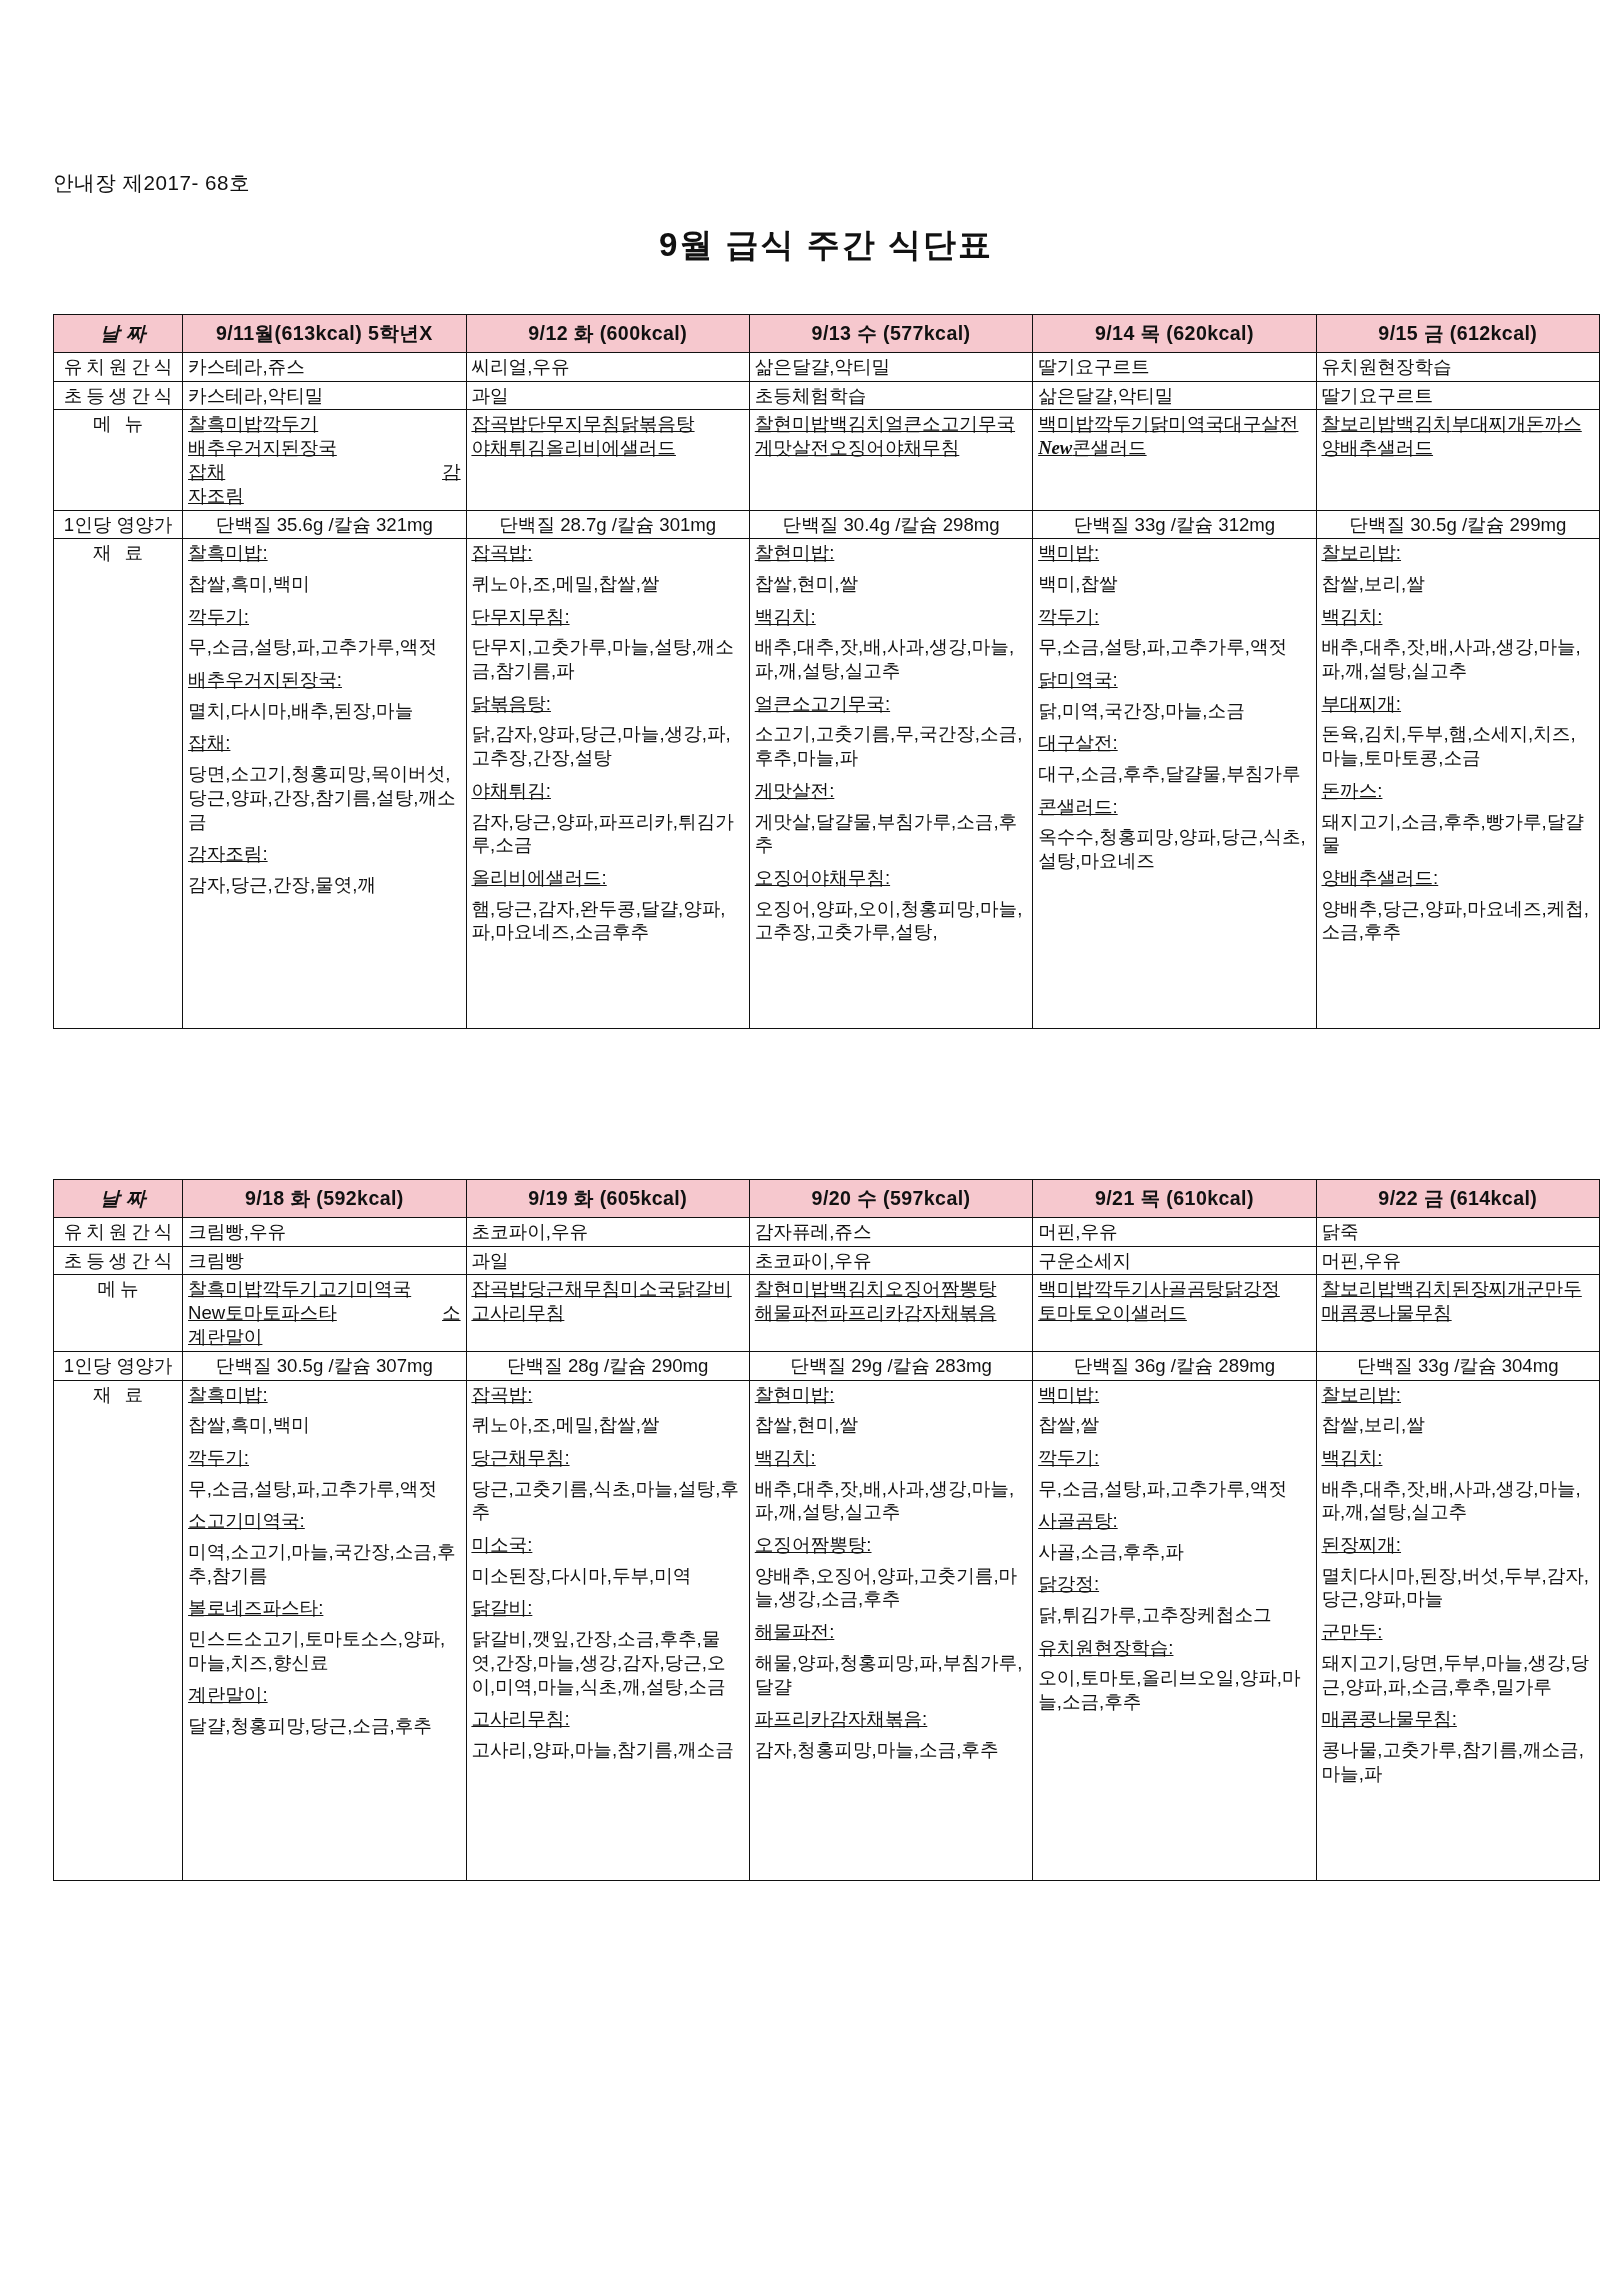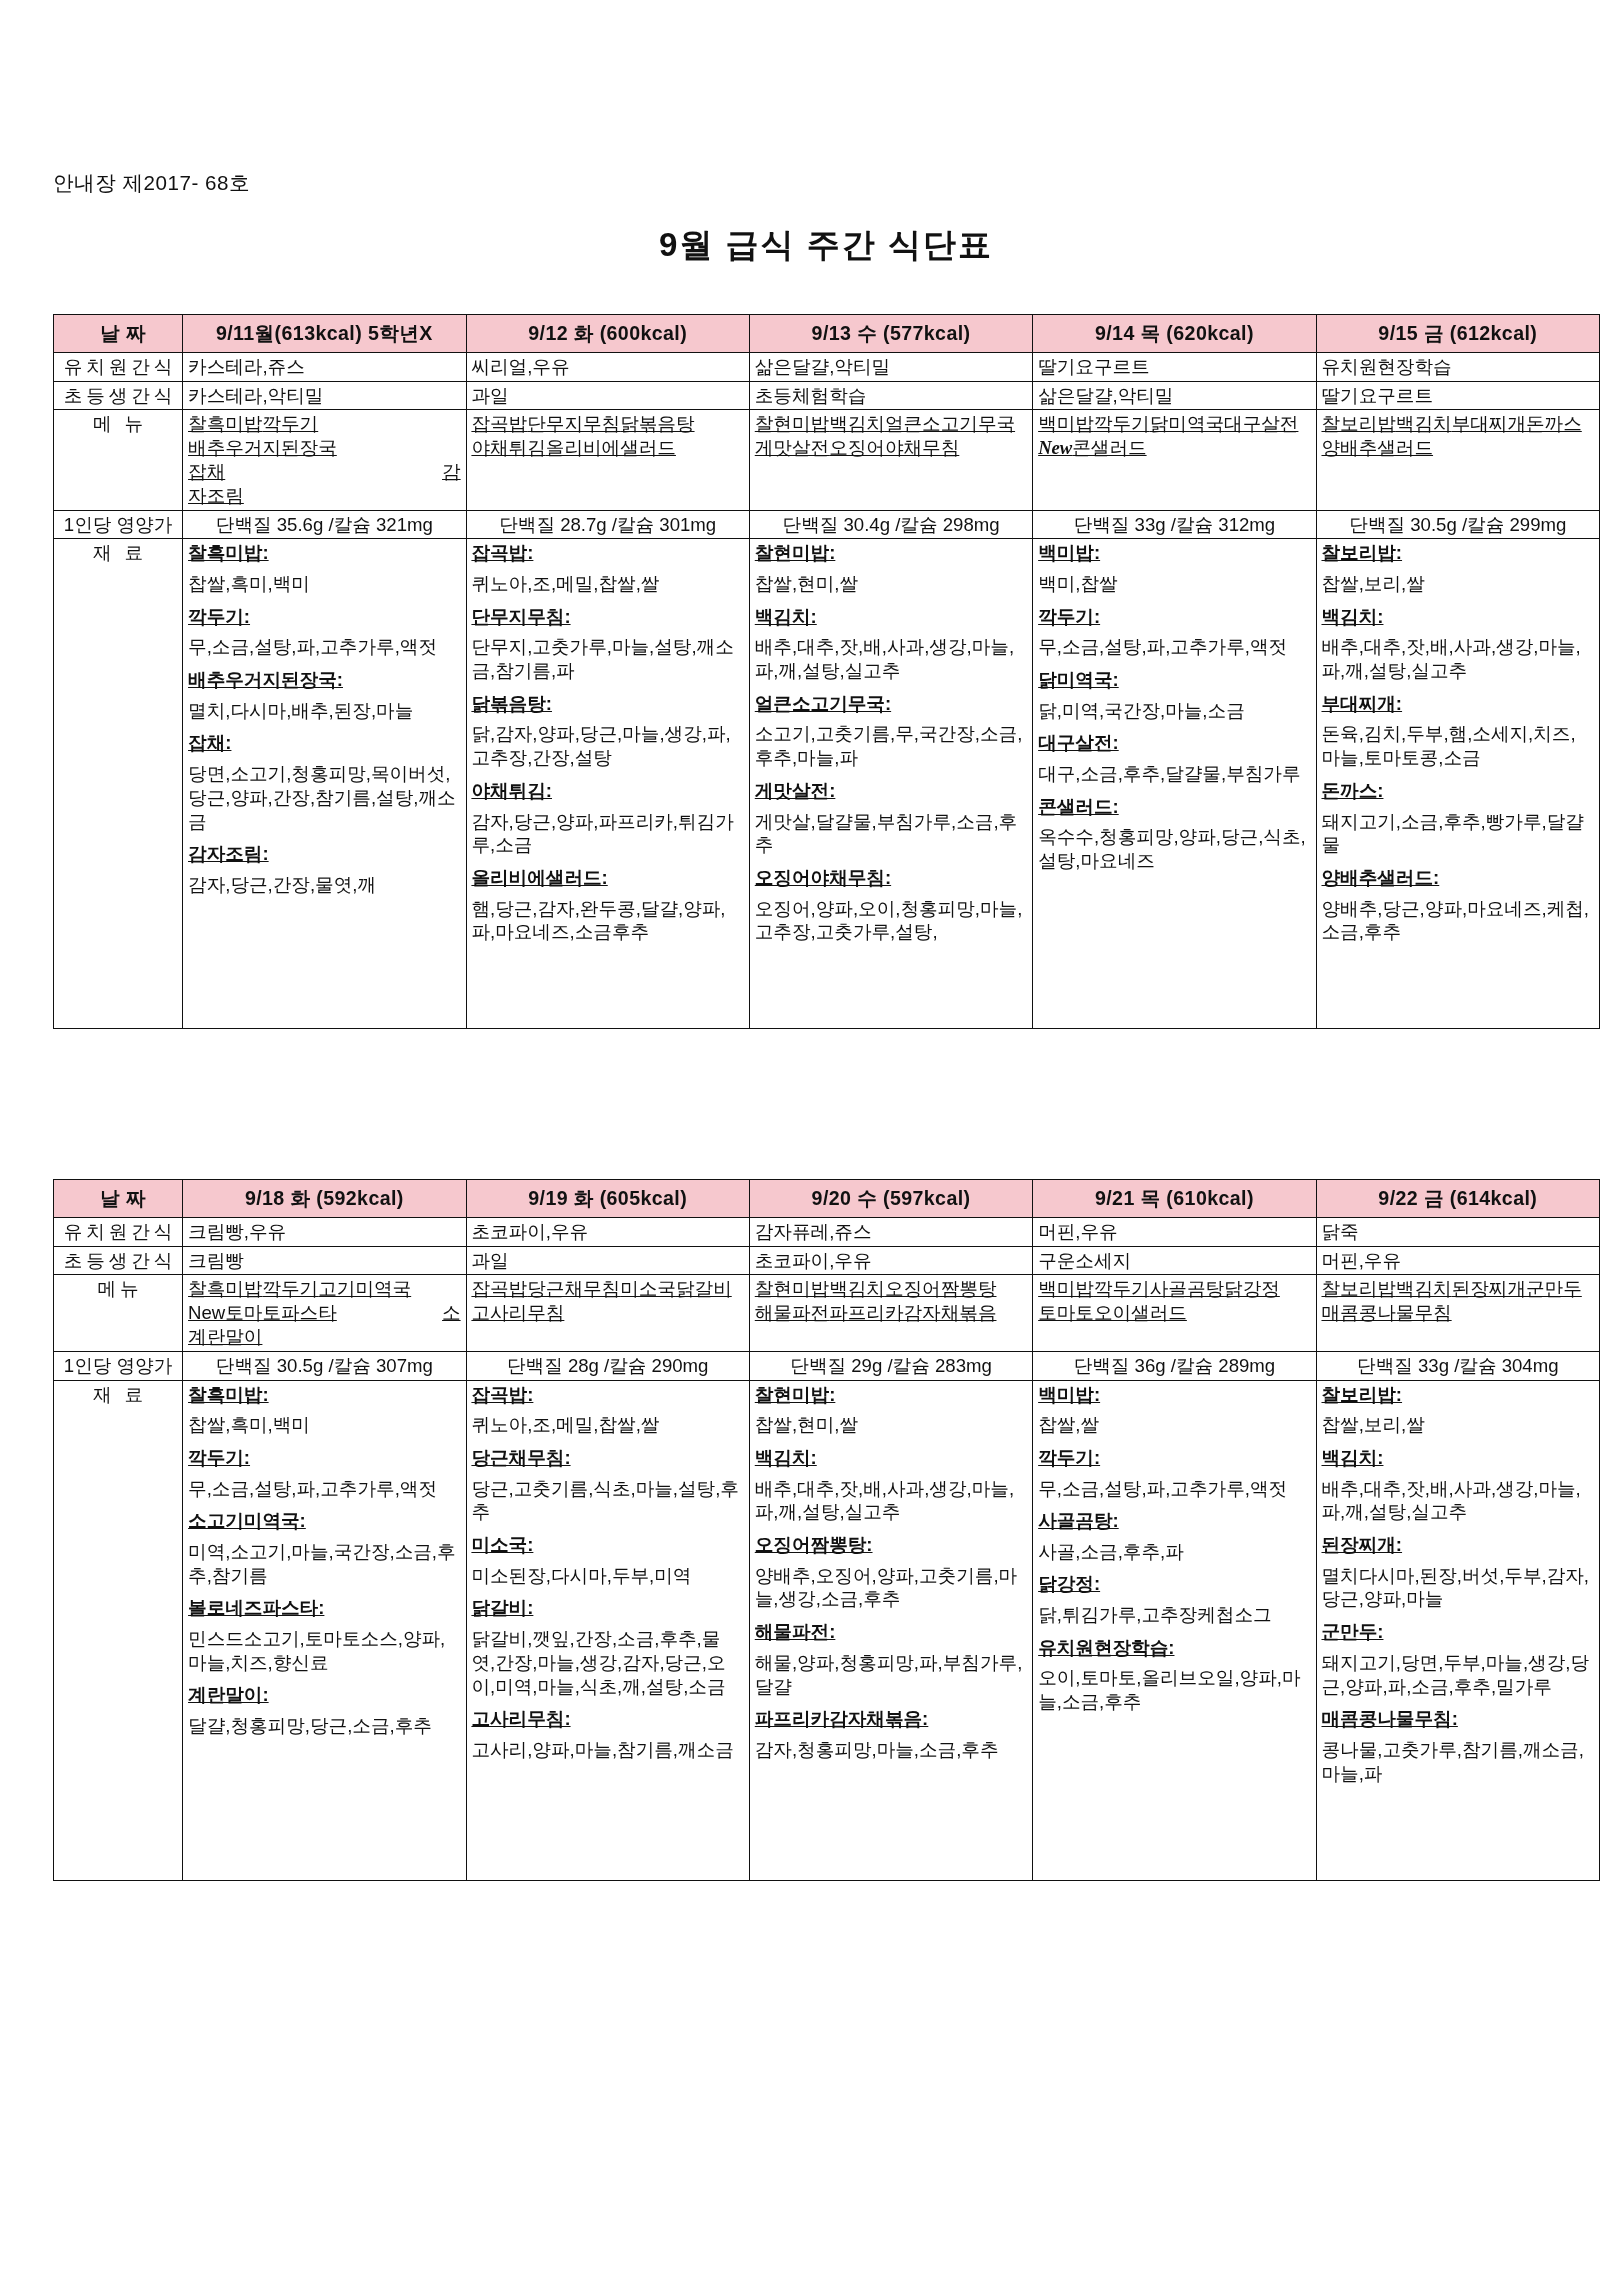--- a/index.html
+++ b/index.html
@@ -83,20 +83,21 @@
     text-align:center;
     font-size:19.6px;
     font-weight:bold;
     padding:5.9px 2px;
     letter-spacing:0.4px;
     vertical-align:middle;
   }
   th.head-label{
     letter-spacing:9.8px;
     text-indent:9.8px;
+    font-style:italic;
   }
   td.rowlabel{
     text-align:center;
     vertical-align:middle;
     font-size:19.6px;
     letter-spacing:3.9px;
     text-indent:3.9px;
   }
   td.snack{
     font-size:20.6px;
@@ -126,21 +127,21 @@
     padding:3.9px 2px;
     vertical-align:middle;
   }
   td.nutri.lbl{letter-spacing:0px;}
   td.ingr{
     font-size:17px;
     line-height:1.30;
     padding:5.9px 4.9px 5.9px 6.9px;
   }
   td.ingr .dish{
-    font-weight:bold;
+    font-weight:normal;
     text-decoration:underline;
     display:block;
     margin-top:8.8px;
     white-space:nowrap;
   }
   td.ingr .dish:first-child{margin-top:0;}
   td.ingr .items{
     display:block;
     margin-top:6.9px;
   }

